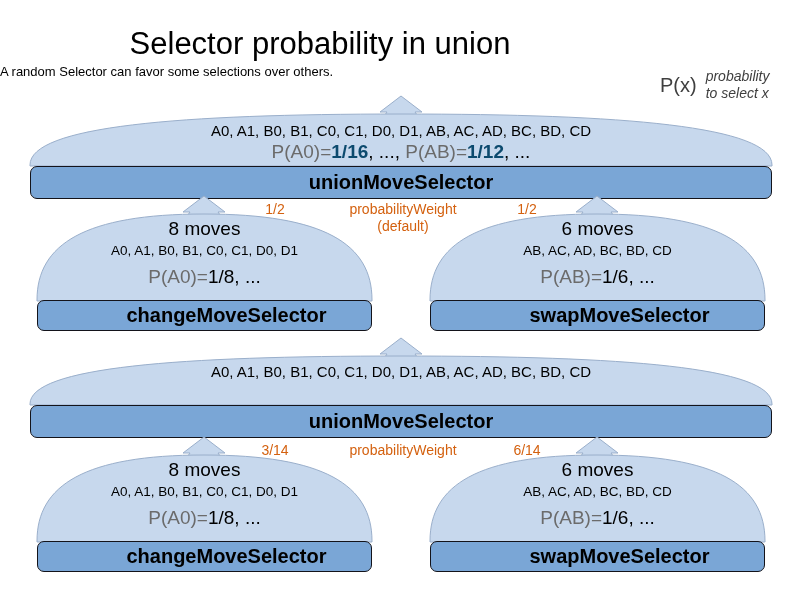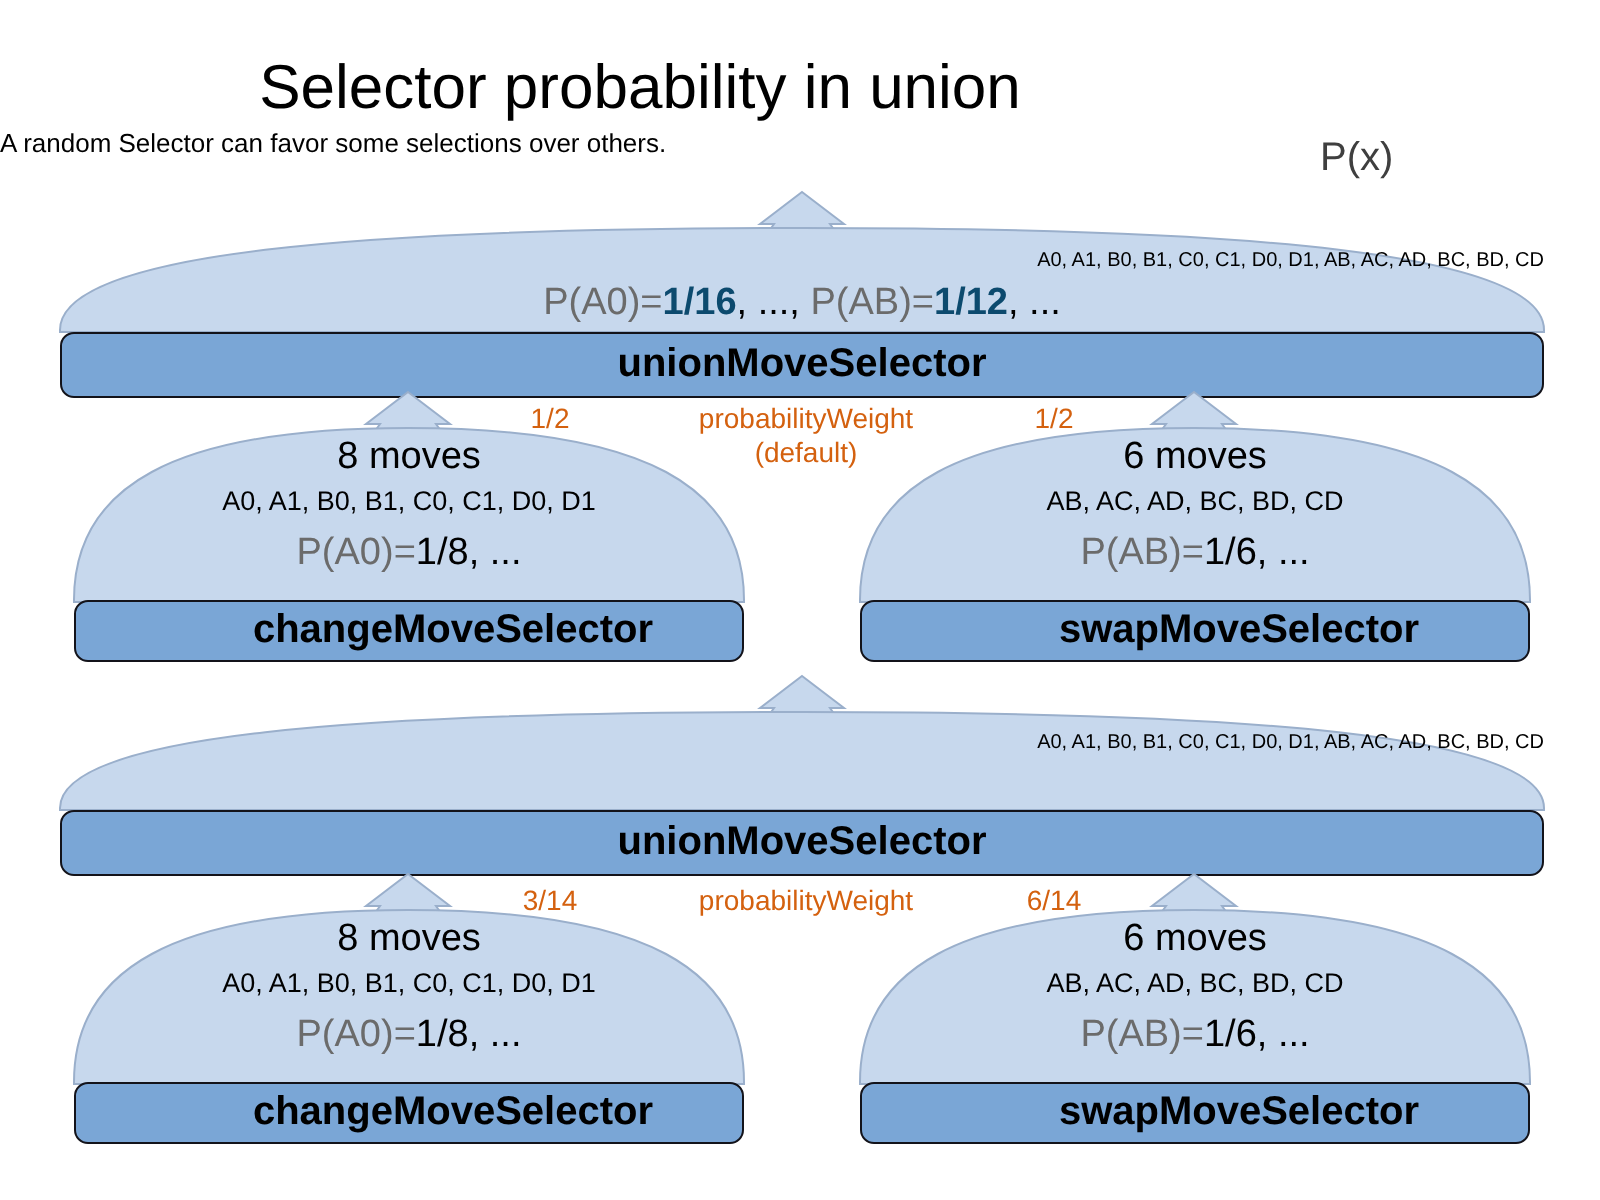--- a/index.html
+++ b/index.html
@@ -98,21 +98,21 @@
   }
   .dome-text {
     position: absolute;
     text-align: center;
     white-space: nowrap;
     color: #000;
   }
   .moves-line { font-size: 19px; line-height: 21px; }
   .items-line { font-size: 13.5px; line-height: 16px; }
   .prob-line  { font-size: 19px; line-height: 22px; }
-  .union-items-line { font-size: 10px; line-height: 16px; text-align: right; }
+  .union-items-line { font-size: 15px; line-height: 16px; }
   .union-prob-line  { font-size: 19px; line-height: 22px; }
   .pfn { color: #6b6b6b; }
   .pval-bold { font-weight: bold; color: #0c4a6e; }
   .pval { color: #000; }
 
   
   .weight-row {
     position: absolute;
     color: #d4610f;
     white-space: nowrap;
@@ -127,20 +127,24 @@
   .bar-child { font-size: 20px; padding-left: 44px; }
 </style>
 </head>
 <body>
 
 <div id="header">
   <div id="title">Selector probability in union</div>
   <div id="subtitle">A random Selector can favor some selections over others.</div>
   <div id="legend">
     <span id="legend-symbol">P(x)</span>
+    <span id="legend-text">
+      <span>probability</span><br>
+      <span>to select x</span>
+    </span>
   </div>
 </div>
 
 <div class="node" id="d0-union" style="left:30px; top:96px; width:742px; height:105px;">
   <svg class="dome-svg" width="742" height="105" viewBox="0 0 742 105">
     <path class="arrow-shape" d="M 371 0 L 392 16 L 385 16 L 390 23 L 352 23 L 357 16 L 350 16 Z"></path>
     <path class="dome-body" d="M 0 69 C 0 30 150 18 371 18 C 592 18 742 30 742 69 L 742 70 L 0 70 Z"></path>
   </svg>
   <div class="dome-text union-items-line" style="left:0; top:27px; width:742px;">A0, A1, B0, B1, C0, C1, D0, D1, AB, AC, AD, BC, BD, CD</div>
   <div class="dome-text union-prob-line" style="left:0; top:45px; width:742px;">

